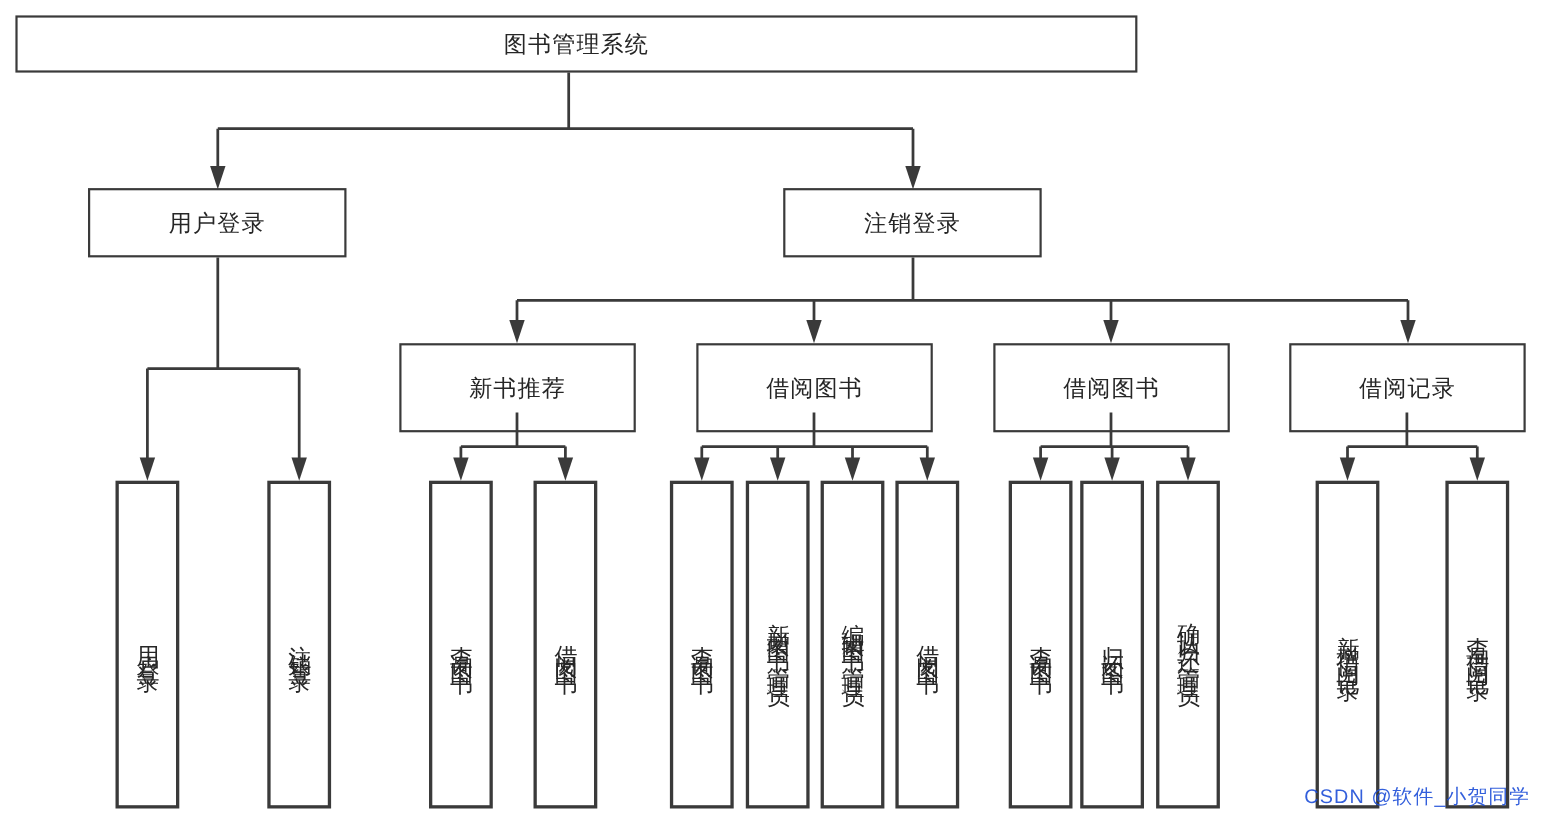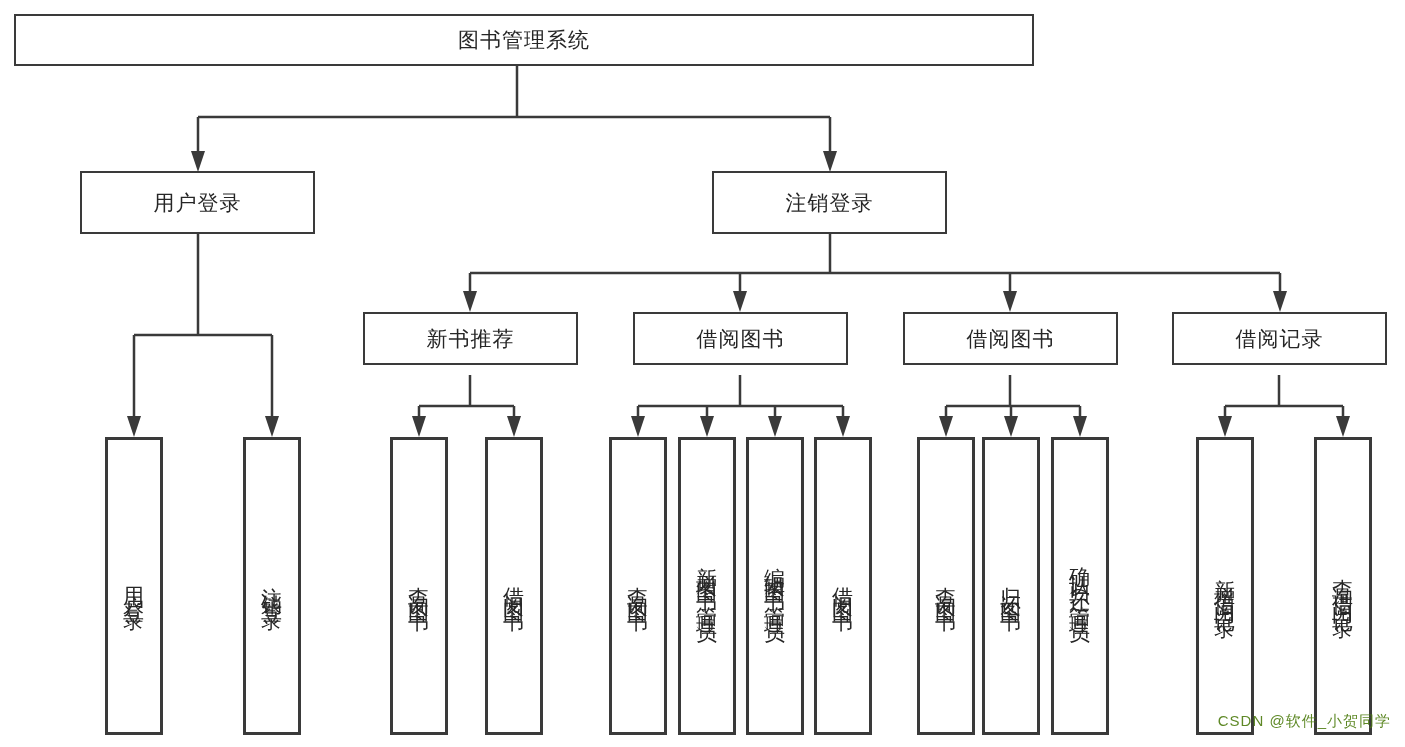--- a/index.html
+++ b/index.html
@@ -20,21 +20,21 @@
     align-items: center;
     justify-content: center;
     font-size: 21px;
     color: #262626;
     letter-spacing: 1px;
     z-index: 1;
     text-align: center;
   }
   .root  { left: 14px;  top: 14px;  width: 1020px; height: 52px; }
   .lvl2  { top: 171px; height: 63px; width: 235px; }
-  .lvl3  { top: 312px; height: 53px; width: 215px; }
+  .lvl3  { top: 312px; height: 81px; width: 215px; }
   .leaf {
     top: 437px;
     height: 298px;
     width: 58px;
     border-width: 3px;
     writing-mode: vertical-rl;
     text-orientation: mixed;
     letter-spacing: 8px;
     font-size: 21px;
     line-height: 1;
@@ -44,22 +44,22 @@
     left: 0; top: 0;
     z-index: 2;
     pointer-events: none;
   }
   #connectors path { stroke: #3a3a3a; stroke-width: 2.5; fill: none; }
   #connectors polygon { fill: #3a3a3a; stroke: none; }
   .watermark {
     position: absolute;
     right: 14px;
     top: 712px;
-    font-size: 15px;
-    color: #4d7c0f;
+    font-size: 18px;
+    color: #1d4ed8;
     opacity: 0.9;
     z-index: 5;
     letter-spacing: 1px;
     white-space: nowrap;
   }
 </style>
 </head>
 <body>
 
 <div id="canvas">

